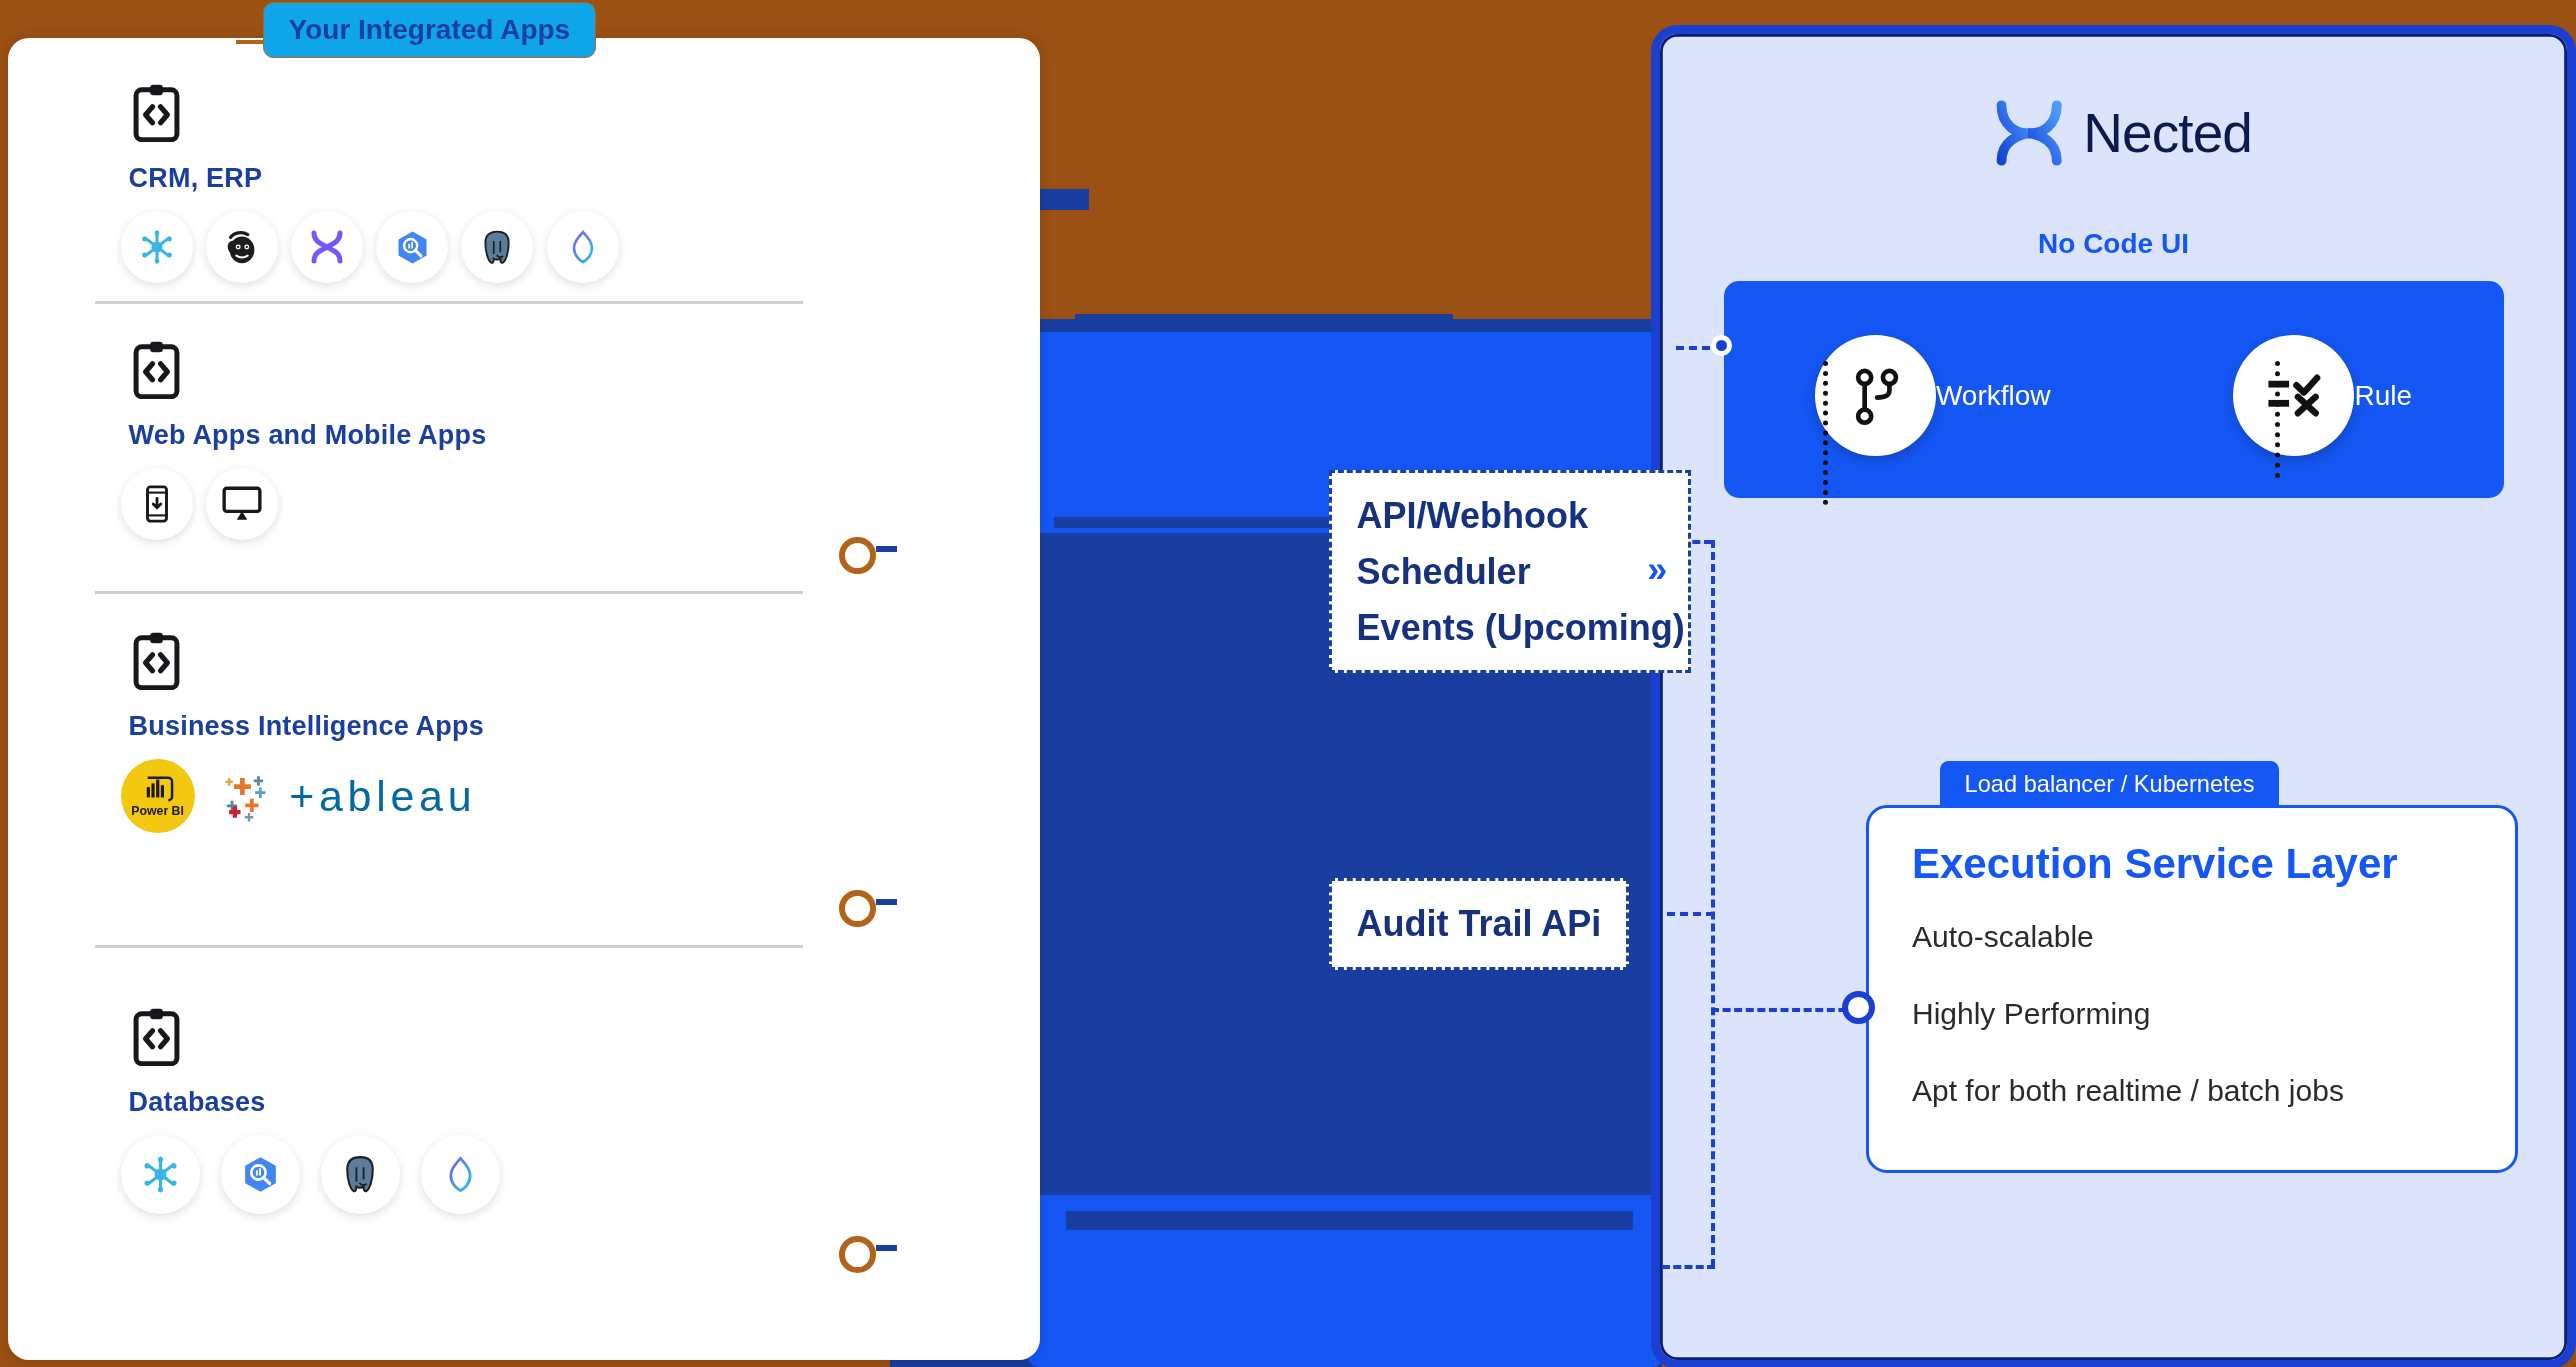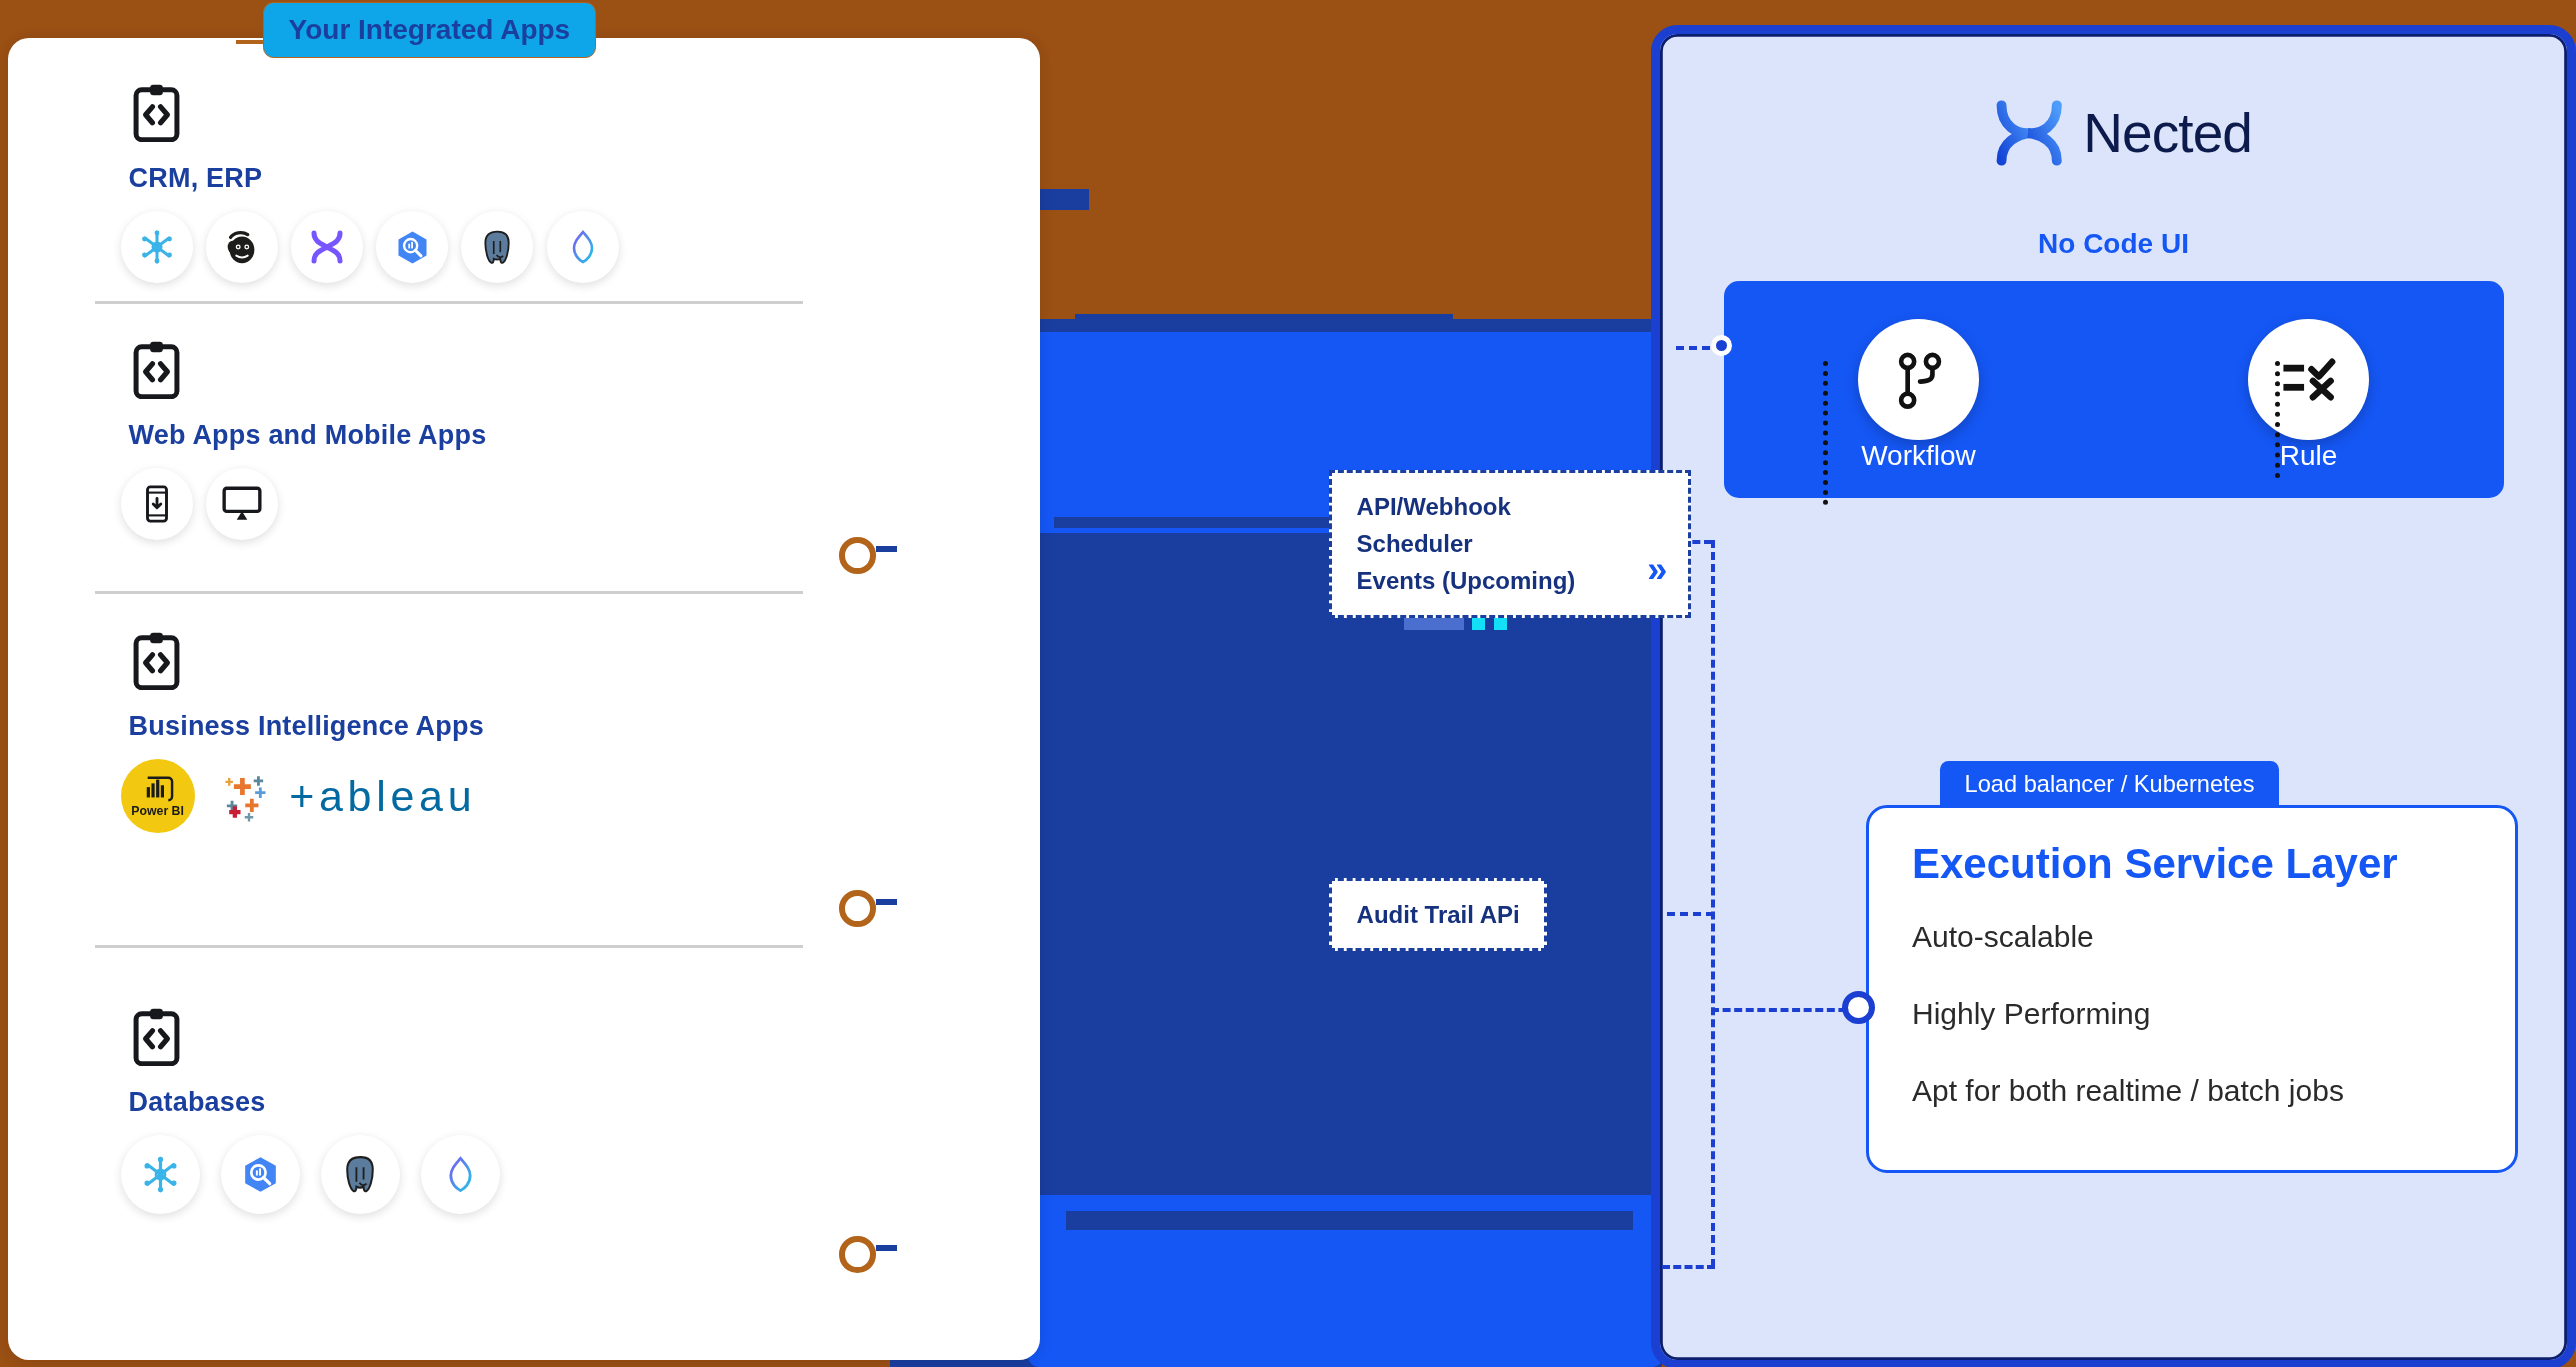--- a/index.html
+++ b/index.html
@@ -48,21 +48,21 @@
   .blk{position:absolute;}
   .nav-blue{background:#1a3ea0;}
   .br-blue{background:#1557f5;}
 
   
   .callout{
     position:absolute;background:#fff;border:3.8px dashed #1b3f9e;
     padding:15px 24.6px;z-index:60;
   }
   .callout-line{
-    font-size:24px;font-weight:700;color:#16317e;
+    font-size:36px;font-weight:700;color:#16317e;
     line-height:1.55;white-space:nowrap;
   }
   #callout-triggers{left:1329px;top:470px;width:307px;}
   #callout-triggers .chev{
     position:absolute;right:21px;top:79px;color:#1557f5;font-size:36px;font-weight:900;line-height:1;
   }
   #callout-audit{left:1329px;top:878px;}
 
   
   #right-panel{
@@ -73,21 +73,21 @@
   }
   #brand{display:flex;align-items:center;justify-content:center;gap:13.2px;margin-top:66px;margin-left:16px;}
   #brand .wordmark{font-size:55px;font-weight:400;color:#0d1b4c;letter-spacing:-0.9px;}
   #nocode-label{
     text-align:center;margin-top:62px;font-size:28px;font-weight:700;color:#1557f5;
   }
   #feature-card{
     margin:21px auto 0;width:780px;height:217px;background:#1557f5;border-radius:15px;
     display:flex;align-items:center;justify-content:space-around;padding-top:13.2px;box-sizing:border-box;
   }
-  .feature{display:flex;flex-direction:column;align-items:center;}
+  .feature{display:flex;flex-direction:row;align-items:center;}
   .feature-bubble{
     width:121px;height:121px;border-radius:50%;background:#fff;
     display:flex;align-items:center;justify-content:center;
     box-shadow:0 4.7px 13.2px rgba(0,0,0,.22);
   }
   .feature-label{color:#fff;font-size:28px;font-weight:400;}
 
   
   .v-dot{position:absolute;width:0;border-left:5.7px dotted #111;}
 

